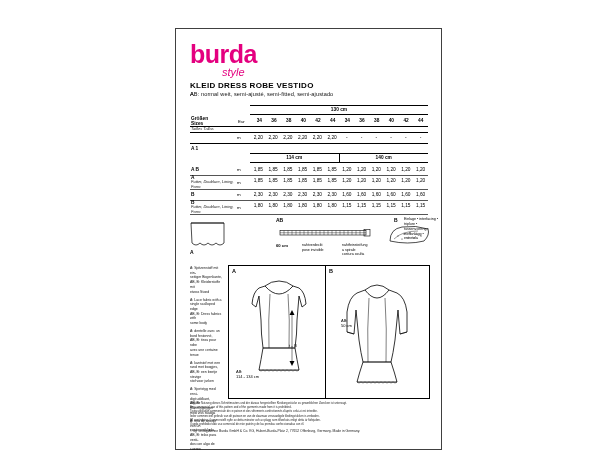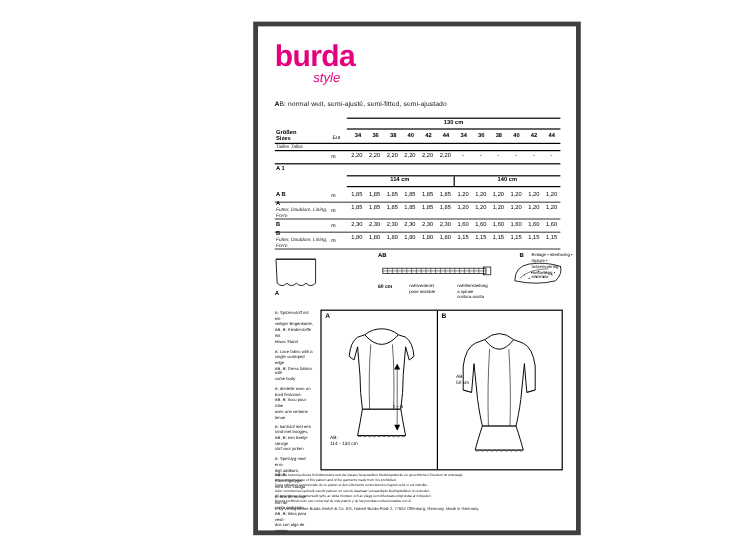--- a/index.html
+++ b/index.html
@@ -5,25 +5,24 @@
   html,body{margin:0;padding:0;}
   body{
     width:610px;height:450px;
     background:#ffffff;
     font-family:"Liberation Sans", sans-serif;
     color:#000;
     overflow:hidden;
   }
   .page{
     position:absolute;
-    left:175px; top:18px;
+    left:175px; top:28px;
     width:265px; height:420px;
     background:#fff;
-    border:4px solid #404040;
-    margin-left:36px;
+    border:1px solid #404040;
   }
   
   .brand{
     position:absolute; left:14px; top:14px;
     color:#e4007f;
     font-weight:bold;
     font-size:25px;
     letter-spacing:-0.5px;
     line-height:22px;
   }
@@ -125,20 +124,21 @@
   .footer .copy{font-size:3.4px;margin-top:3px;}
   svg{display:block;}
 </style>
 </head>
 <body>
 
 <div class="page">
 
   <div class="brand">burda</div>
   <div class="brand-sub">style</div>
+  <div class="titleline">KLEID  DRESS  ROBE  VESTIDO</div>
   <div class="subtitle">A</div>
   <div class="subtitle" style="top:62px">AB: normal weit, semi-ajusté, semi-fitted, semi-ajustado</div>
 
   <div class="table">
 
     <div style="display:flex;">
       <div style="width:60px;flex:0 0 60px;"></div>
       <div class="spanbar" style="flex:1;">130 cm</div>
     </div>
 

